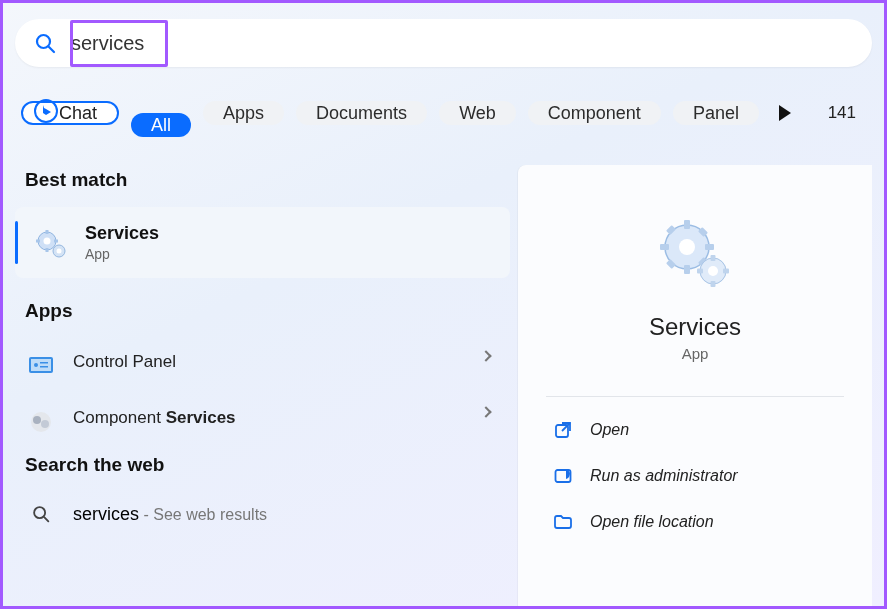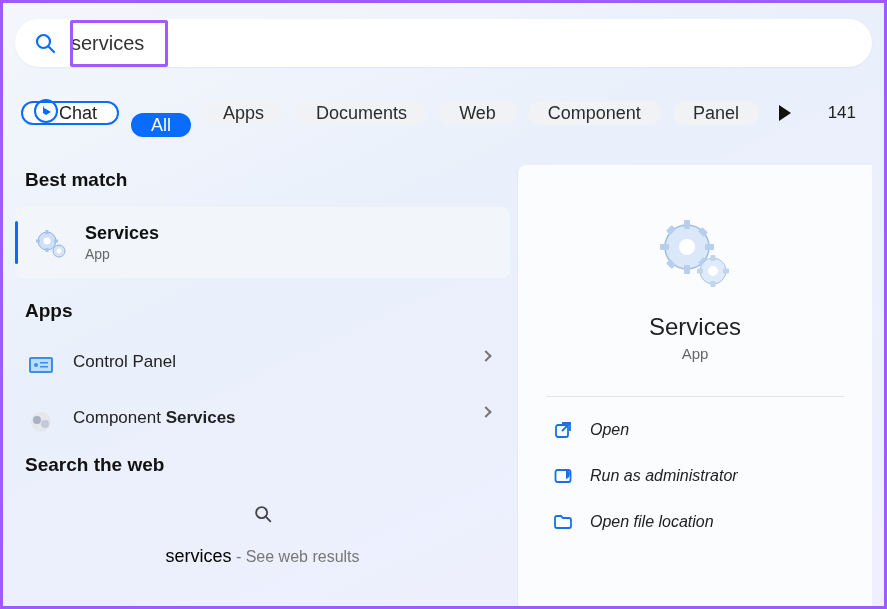--- a/index.html
+++ b/index.html
@@ -162,21 +162,20 @@
     gap: 16px;
     padding: 12px 6px;
     cursor: pointer;
   }
   .action .icon { width: 22px; height: 22px; display:flex; align-items:center; justify-content:center; }
   .action .txt { font-size: 16px; color: #222; font-style: italic; }
   .web-sub { color: #777; font-size: 16px; }
   .web-item {
     display:flex; align-items:center; gap:18px; padding: 8px 12px 0 12px;
     cursor:pointer;
-    flex-direction:column;
   }
 </style>
 </head>
 <body>
 
 <div class="search-bar">
   <span class="search-icon">
     <svg width="24" height="24" viewBox="0 0 24 24" fill="none">
       <circle cx="10.5" cy="10.5" r="6.5" stroke="#0a6cff" stroke-width="2.2"></circle>
       <line x1="16" y1="16" x2="21" y2="21" stroke="#0a6cff" stroke-width="2.2" stroke-linecap="round"></line>

